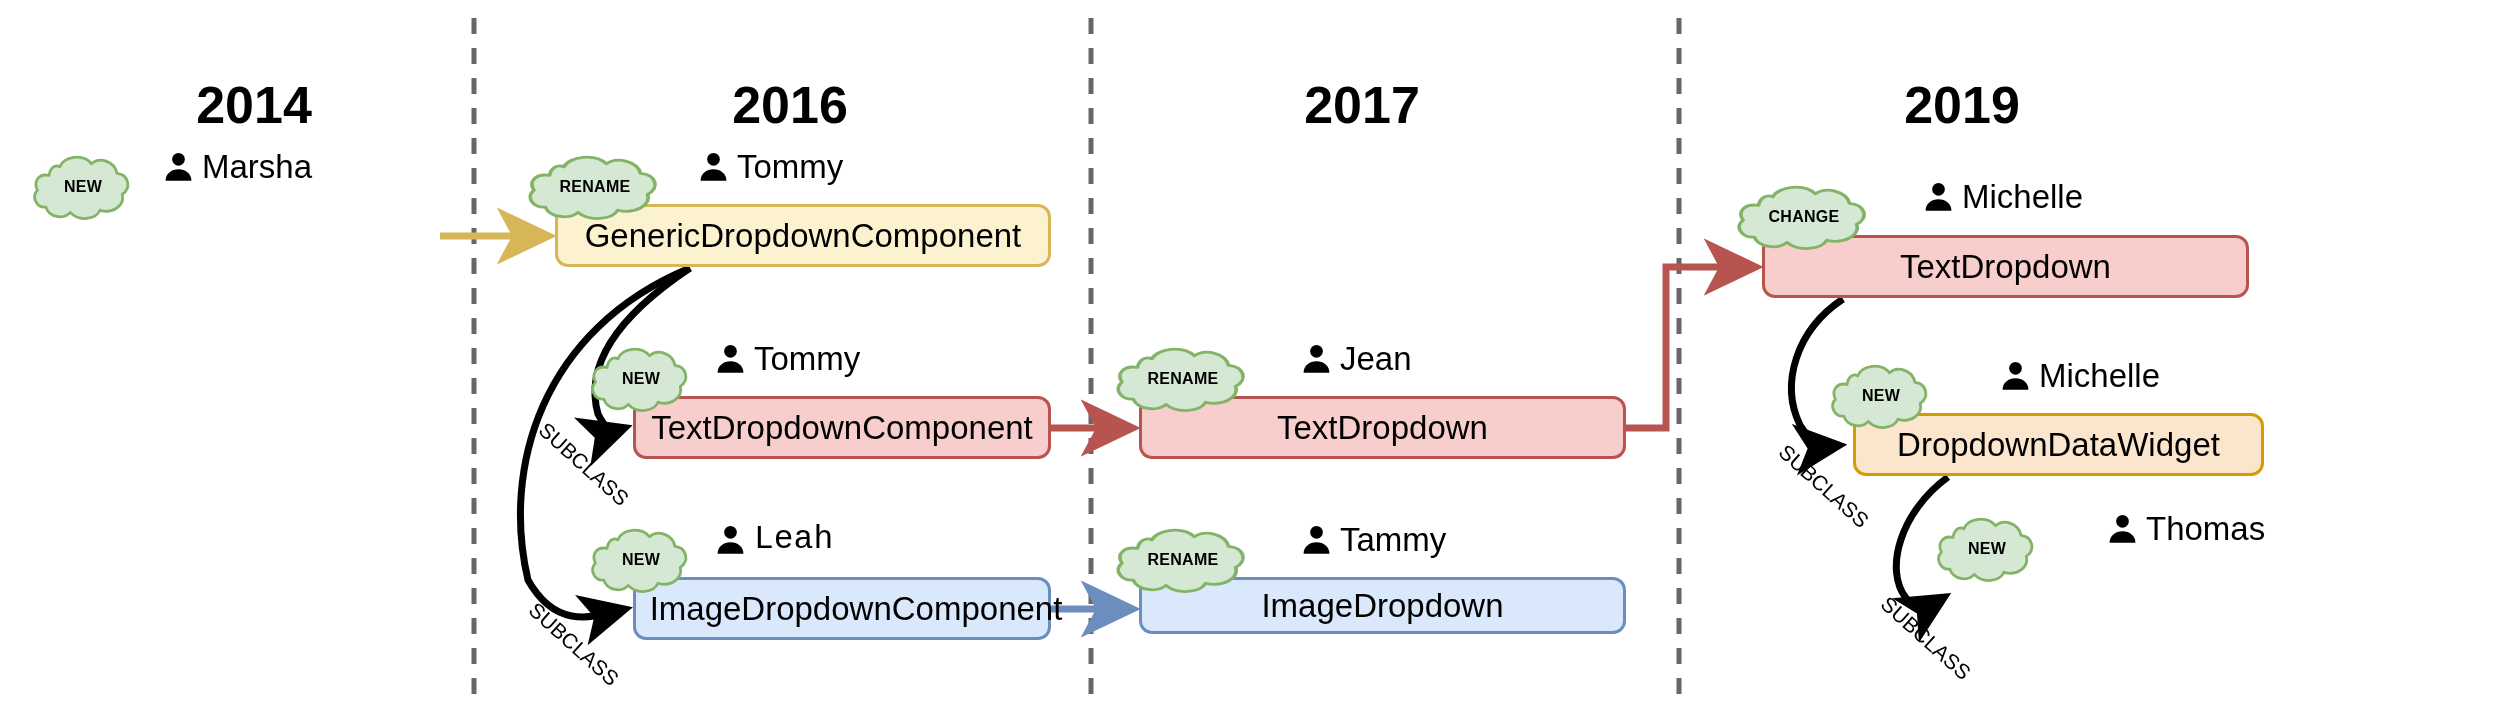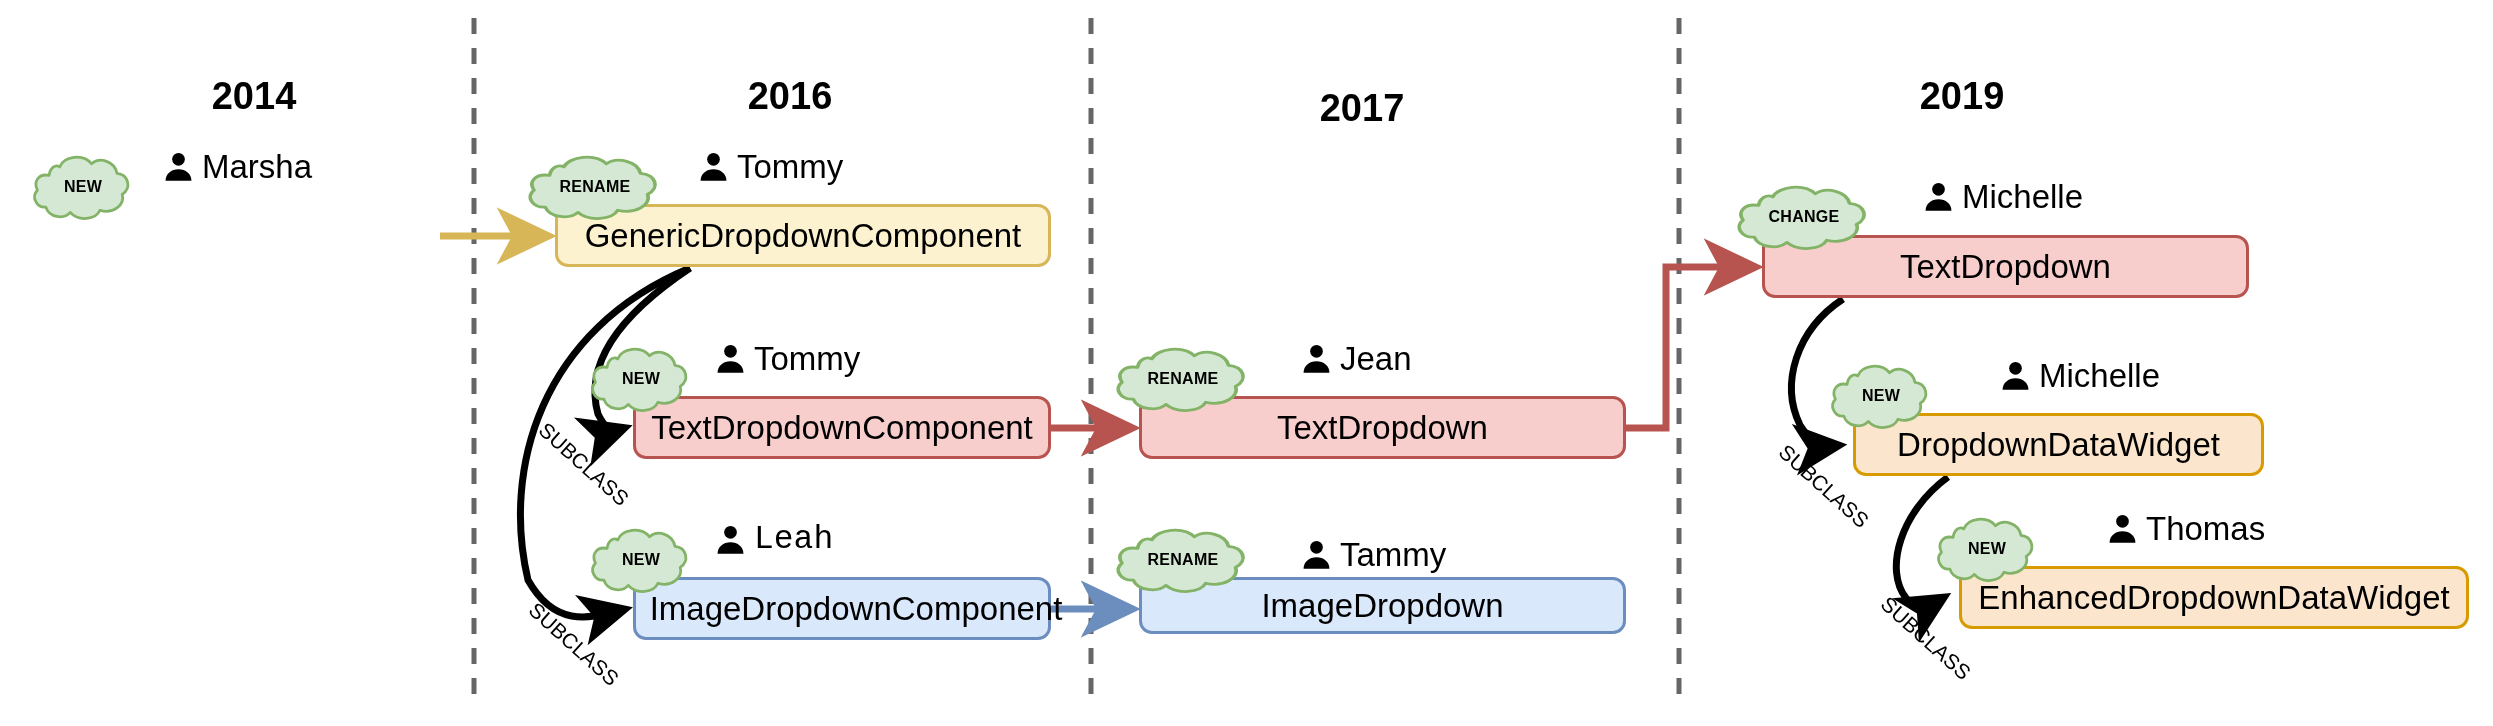--- a/index.html
+++ b/index.html
@@ -11,21 +11,21 @@
     font-family: "Liberation Sans", sans-serif;
     overflow: hidden;
   }
   #root { position: relative; width: 2493px; height: 726px; }
   svg.layer { position: absolute; left: 0; top: 0; width: 2493px; height: 726px; }
 
   .yeartick { stroke: #666666; stroke-width: 5; stroke-dasharray: 16 14; }
 
   .year-label {
     position: absolute;
-    font-size: 38px;
+    font-size: 52px;
     font-weight: bold;
     color: #000000;
     text-align: center;
     white-space: nowrap;
     transform: translateX(-50%);
   }
 
   .node {
     position: absolute;
     box-sizing: border-box;
@@ -133,39 +133,38 @@
       <path d="M1843,299 C1796,330 1780,384 1800,425 C1812,444 1822,447 1832,446" stroke="#000000" stroke-width="7" fill="none" marker-end="url(#ah-black)"></path>
     </g>
 
     <g>
       <path d="M1948,477 C1900,512 1884,570 1906,598 C1918,612 1928,607 1938,601" stroke="#000000" stroke-width="7" fill="none" marker-end="url(#ah-black)"></path>
     </g>
   </svg>
 
   <div class="year-label" style="left:254px; top:75px;">2014</div>
   <div class="year-label" style="left:790px; top:75px;">2016</div>
-  <div class="year-label" style="left:1362px; top:75px;margin-top:12px;">2017</div>
+  <div class="year-label" style="left:1362px; top:75px;">2017</div>
   <div class="year-label" style="left:1962px; top:75px;">2019</div>
 
 
   <div class="node yellow" style="left:555px; top:204px; width:496px; height:63px;">GenericDropdownComponent</div>
 
   <div class="node pink" style="left:633px; top:396px; width:418px; height:63px;">TextDropdownComponent</div>
 
   <div class="node blue" style="left:633px; top:577px; width:418px; height:63px;padding-left:28px;">ImageDropdownComponent</div>
 
   <div class="node pink" style="left:1139px; top:396px; width:487px; height:63px;">TextDropdown</div>
 
   <div class="node blue" style="left:1139px; top:577px; width:487px; height:57px;">ImageDropdown</div>
 
   <div class="node pink" style="left:1762px; top:235px; width:487px; height:63px;">TextDropdown</div>
 
   <div class="node orange" style="left:1853px; top:413px; width:411px; height:63px;">DropdownDataWidget</div>
 
-  <div class="node orange" style="left:1959px; top:566px; width:510px; height:63px;">EnhancedDropdownDataWidget</div>
 
   <div class="author" style="left:162px; top:148px;">
     <span>
       <svg width="33" height="34" viewBox="0 0 24 24">
           <circle cx="12" cy="6.4" r="4.6" fill="#000"></circle>
           <path d="M2.6 22c0-5.1 4.2-8.4 9.4-8.4s9.4 3.3 9.4 8.4z" fill="#000"></path>
         </svg>
     </span>
     <span>Marsha</span>
   </div>
@@ -203,21 +202,21 @@
   <div class="author" style="left:1300px; top:340px;">
     <span>
       <svg width="33" height="34" viewBox="0 0 24 24">
           <circle cx="12" cy="6.4" r="4.6" fill="#000"></circle>
           <path d="M2.6 22c0-5.1 4.2-8.4 9.4-8.4s9.4 3.3 9.4 8.4z" fill="#000"></path>
         </svg>
     </span>
     <span>Jean</span>
   </div>
 
-  <div class="author" style="left:1300px; top:521px;margin-top:15px;">
+  <div class="author" style="left:1300px; top:521px;">
     <span>
       <svg width="33" height="34" viewBox="0 0 24 24">
           <circle cx="12" cy="6.4" r="4.6" fill="#000"></circle>
           <path d="M2.6 22c0-5.1 4.2-8.4 9.4-8.4s9.4 3.3 9.4 8.4z" fill="#000"></path>
         </svg>
     </span>
     <span>Tammy</span>
   </div>
 
   <div class="author" style="left:1922px; top:178px;">

